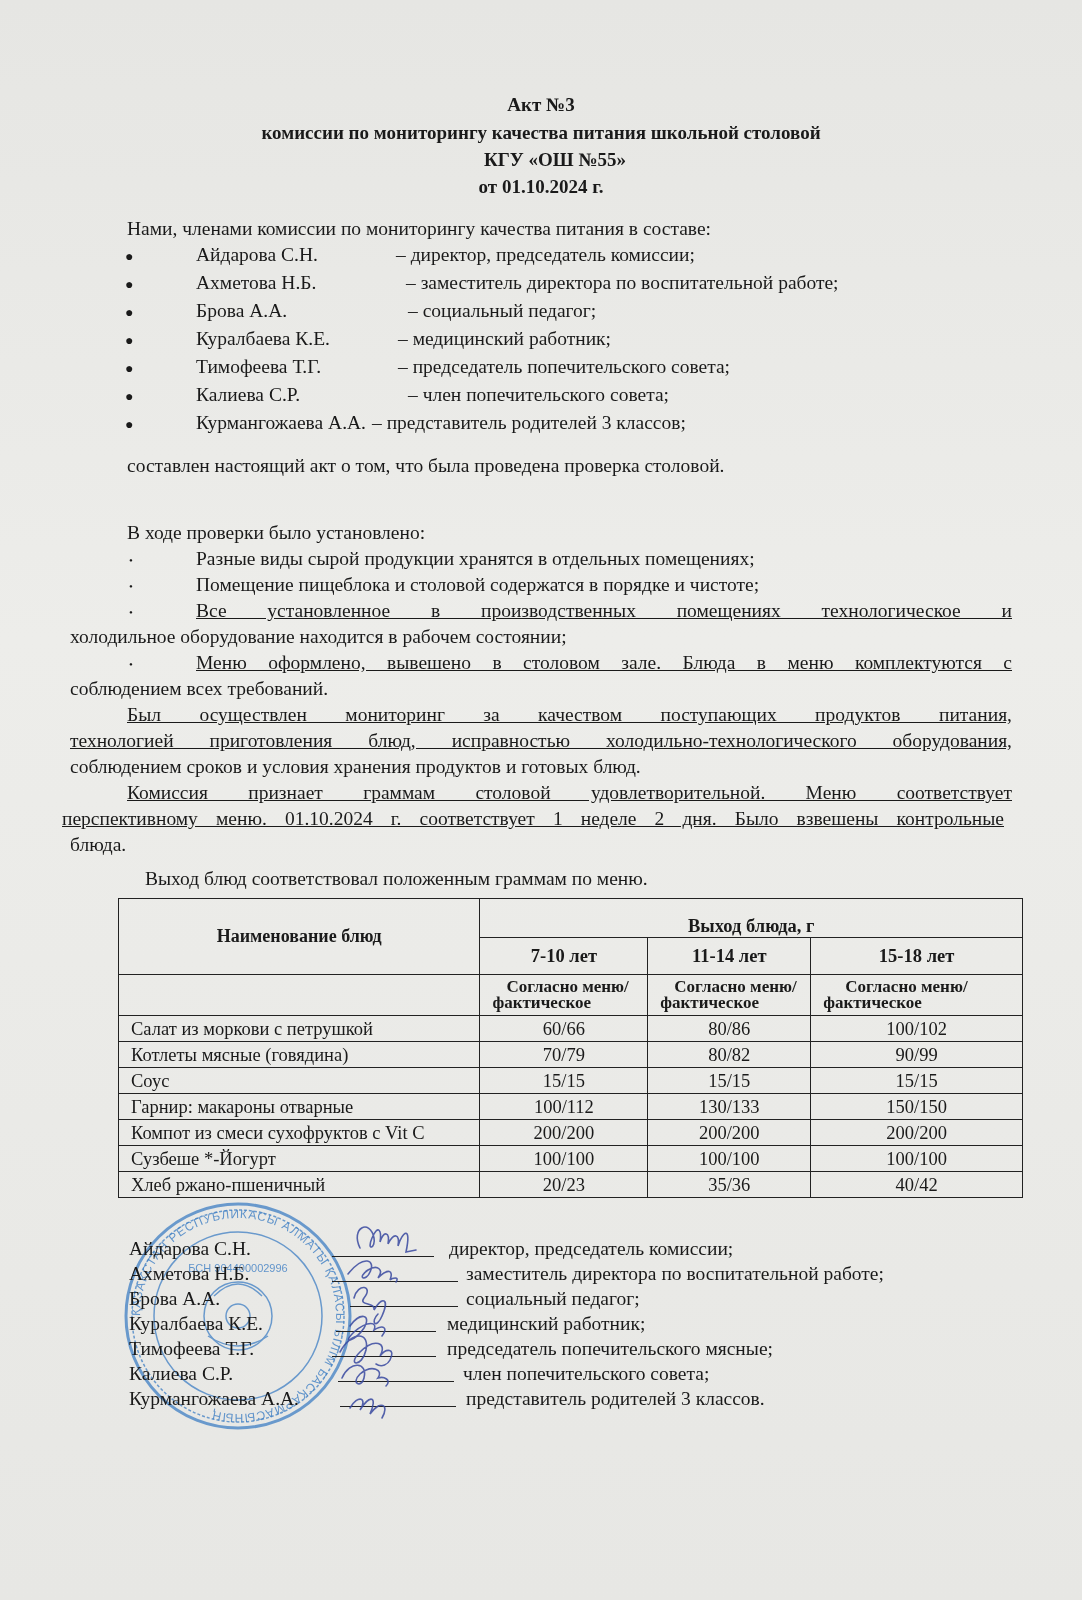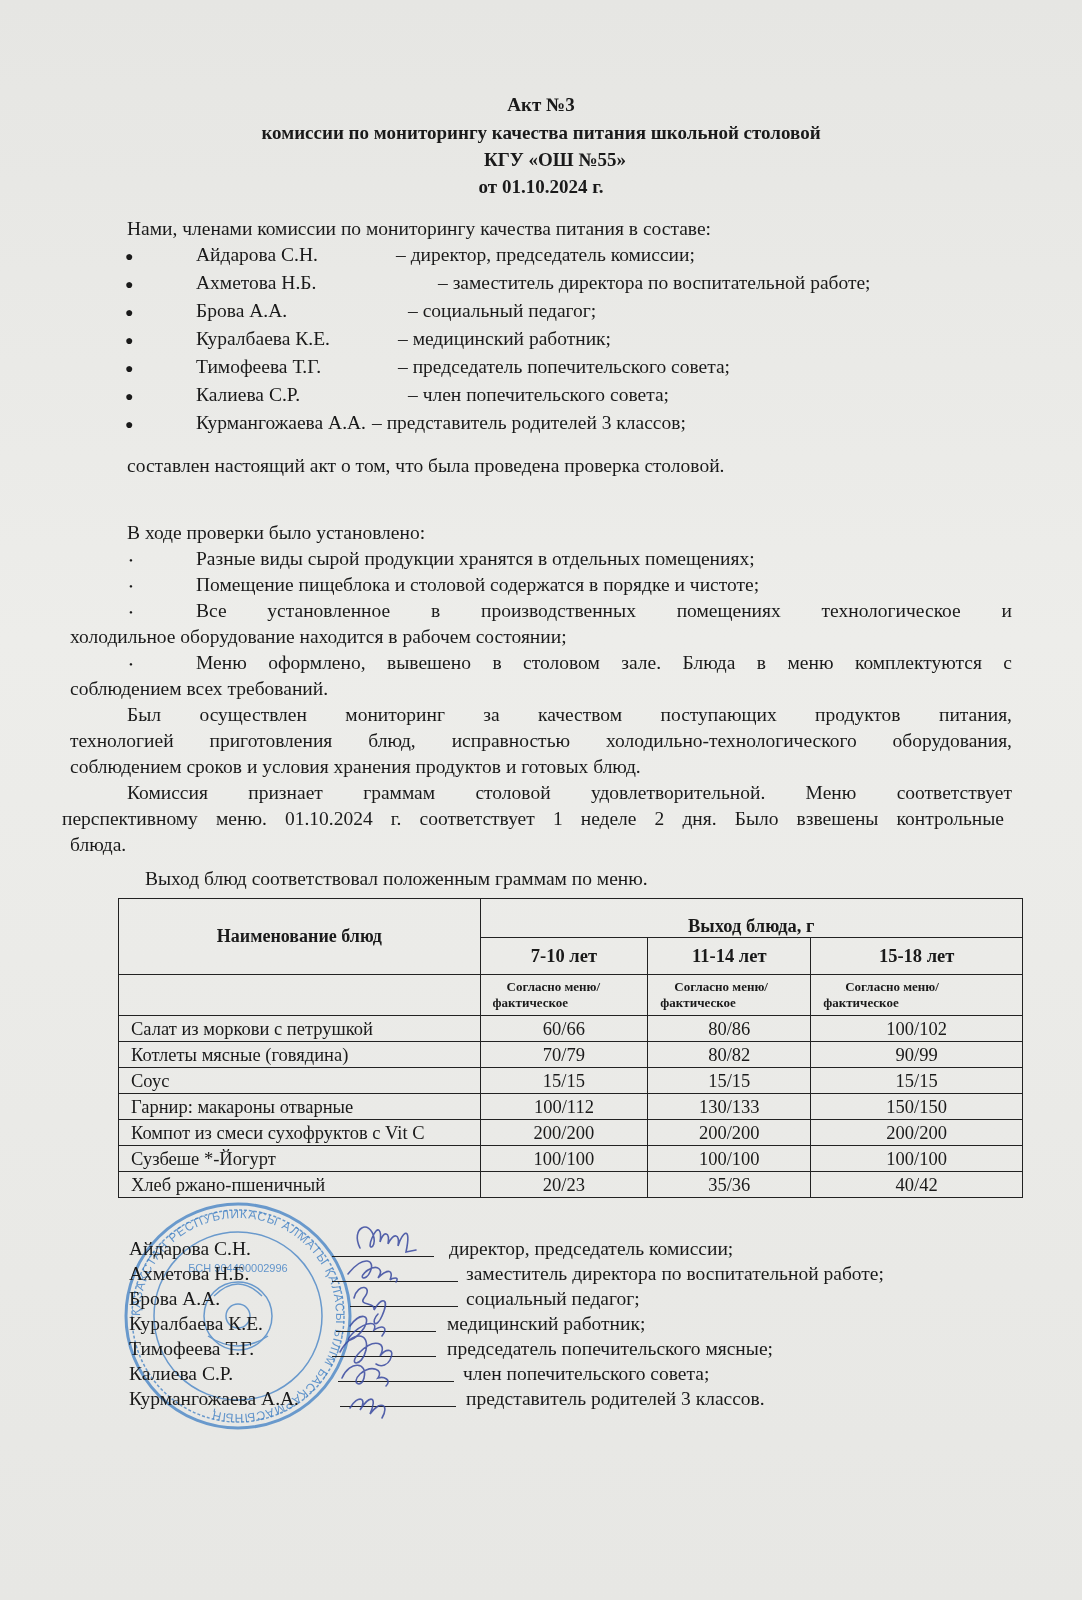--- a/index.html
+++ b/index.html
@@ -18,33 +18,33 @@
     position: absolute; left: 0; width: 1082px; text-align: center;
     font-weight: bold; font-size: 19px; line-height: 26px;
   }
   .t1 { top: 92px; }
   .t2 { top: 120px; }
   .t3 { top: 147px; padding-left: 14px; }
   .t4 { top: 174px; }
 
   .line { position: absolute; font-size: 19.5px; line-height: 26px; white-space: nowrap; }
   .bullet { position: absolute; font-size: 14px; line-height: 26px; }
-  .justify { position: absolute; font-size: 19.5px; line-height: 26px; text-align: justify; text-align-last: justify; white-space: nowrap; }
+  .justify { position: absolute; font-size: 19.5px; line-height: 26px; text-align: justify; text-align-last: justify; white-space: nowrap; text-decoration: underline; }
 
   table.grid {
     position: absolute; left: 118px; top: 898px; width: 905px;
     border-collapse: collapse; font-size: 18.5px;
   }
   table.grid td, table.grid th {
     border: 1.5px solid #222; padding: 0 12px;
   }
   .h-name { font-weight: bold; font-size: 18px; text-align: center; height: 54px; }
   .h-out { font-weight: bold; font-size: 18.5px; text-align: center; vertical-align: bottom; height: 38px; padding-bottom: 0; }
   .h-age { font-weight: bold; font-size: 18.5px; text-align: center; height: 36px; }
-  .h-sub { font-weight: bold; font-size: 13px; line-height: 16px; height: 40px; padding: 0 4px; text-align: left; }
+  .h-sub { font-weight: bold; font-size: 17px; line-height: 16px; height: 40px; padding: 0 4px; text-align: left; }
   .h-sub .l1 { display: block; padding-left: 14px; }
   .dish { text-align: left; height: 25px; line-height: 24px; }
   .val { text-align: center; height: 25px; line-height: 24px; }
 
   .sig-line { position: absolute; border-bottom: 1.5px solid #222; height: 0; }
   .stamp { position: absolute; left: 118px; top: 1196px; width: 240px; height: 240px; }
 </style>
 </head>
 <body>
 
@@ -57,21 +57,21 @@
 
   <div class="line" style="left:127px; top:216px;">Нами, членами комиссии по мониторингу качества питания в составе:</div>
 
   <div>
     <span class="bullet" style="left:125px; top:244px;">●</span>
     <span class="line" style="left:196px; top:242px;">Айдарова С.Н.</span>
     <span class="line" style="left:396px; top:242px;">– директор, председатель комиссии;</span>
 
     <span class="bullet" style="left:125px; top:272px;">●</span>
     <span class="line" style="left:196px; top:270px;">Ахметова Н.Б.</span>
-    <span class="line" style="left:406px; top:270px;margin-left:32px;">– заместитель директора по воспитательной работе;</span>
+    <span class="line" style="left:406px; top:270px;">– заместитель директора по воспитательной работе;</span>
 
     <span class="bullet" style="left:125px; top:300px;">●</span>
     <span class="line" style="left:196px; top:298px;">Брова А.А.</span>
     <span class="line" style="left:408px; top:298px;">–  социальный педагог;</span>
 
     <span class="bullet" style="left:125px; top:328px;">●</span>
     <span class="line" style="left:196px; top:326px;">Куралбаева К.Е.</span>
     <span class="line" style="left:398px; top:326px;">– медицинский работник;</span>
 
     <span class="bullet" style="left:125px; top:356px;">●</span>

